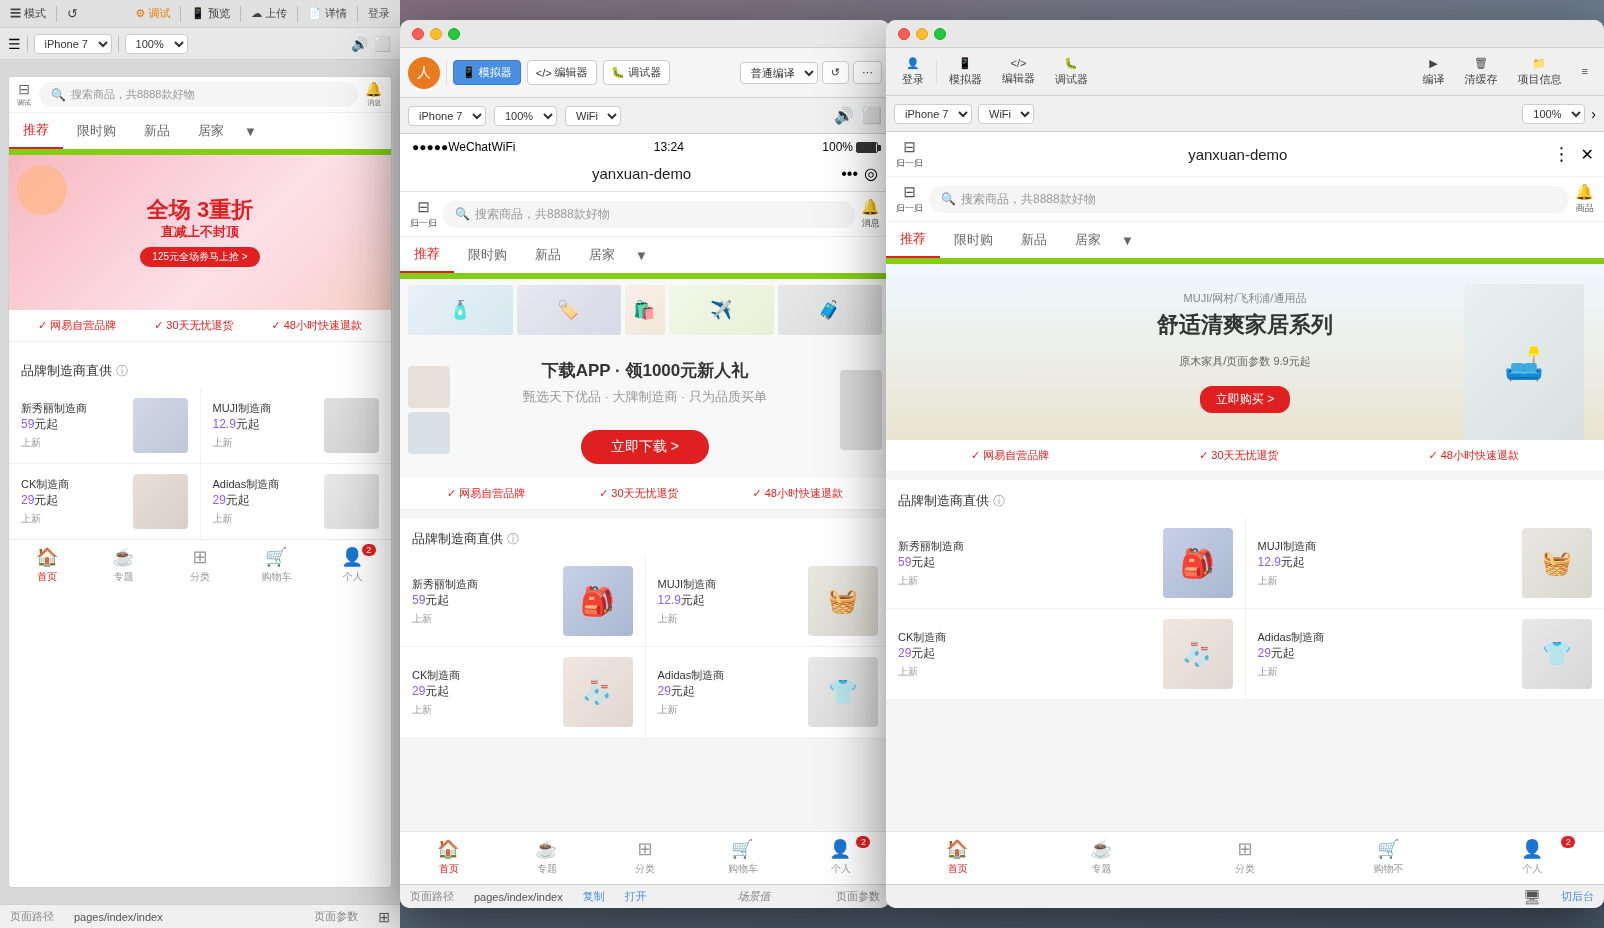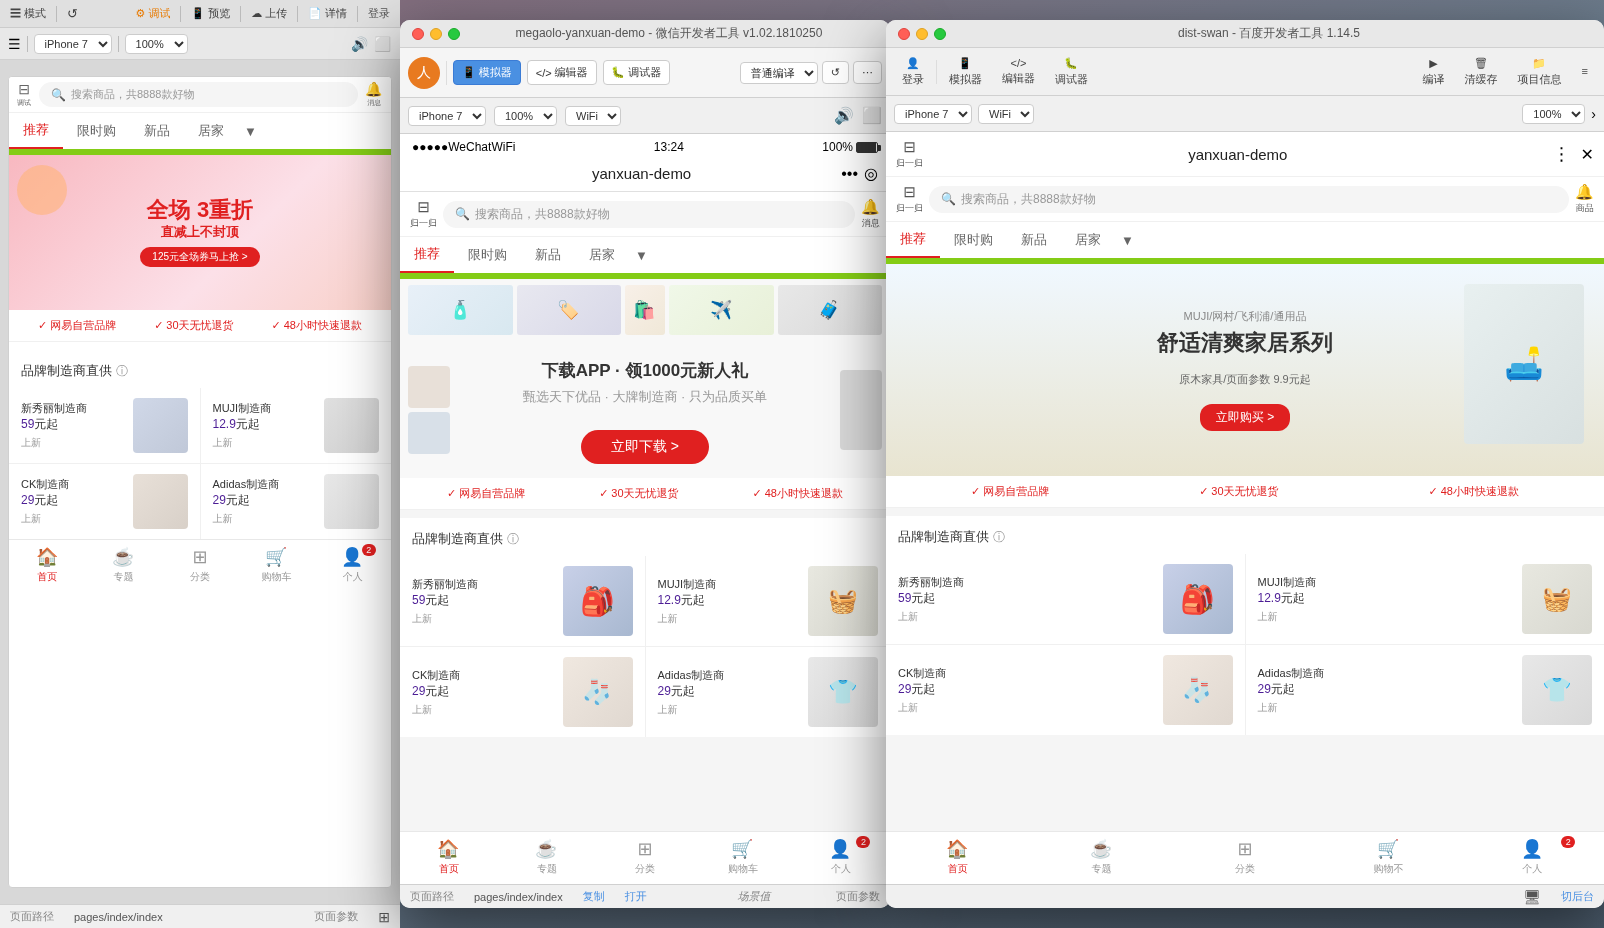--- a/index.html
+++ b/index.html
@@ -256,21 +256,21 @@
       background: #fff;
       padding: 10px 12px;
       display: flex;
       justify-content: space-between;
       align-items: center;
     }
 
     .brand-info { flex: 1; }
     .brand-name { font-size: 11px; color: #333; font-weight: 500; }
     .brand-price { font-size: 12px; color: #333; }
-    .brand-price span { color: #4c1d95; text-align: right; }
+    .brand-price span { color: #8b5cf6; text-align: right; }
     .brand-tag { font-size: 10px; color: #999; margin-top: 3px; }
 
     .brand-img {
       width: 55px;
       height: 55px;
       background: #e8e8e8;
       border-radius: 4px;
       flex-shrink: 0;
     }
 
@@ -441,21 +441,21 @@
 
     .yanxuan-title {
       font-size: 15px;
       font-weight: 500;
       color: #222;
     }
 
     
     .right-app-banner {
       background: linear-gradient(135deg, #e8f4f8 0%, #f0f8ff 50%, #e8e8f0 100%);
-      height: 212px;
+      height: 176px;
       display: flex;
       align-items: center;
       justify-content: center;
       position: relative;
       overflow: hidden;
     }
 
     .banner-bedroom {
       width: 100%;
       height: 100%;
@@ -648,21 +648,20 @@
 </div>
 
 <div class="mac-window" style="left:400px; top:20px; width:490px; height:888px;">
 
   <div class="mac-titlebar">
     <div class="traffic-lights">
       <div class="traffic-light tl-close"></div>
       <div class="traffic-light tl-min"></div>
       <div class="traffic-light tl-max"></div>
     </div>
-    <div class="window-title">megaolo-yanxuan-demo - 微信开发者工具 v1.02.1810250</div>
   </div>
 
   <div class="toolbar">
 
     <div style="width:32px;height:32px;border-radius:50%;background:#e87a20;flex-shrink:0;overflow:hidden;display:flex;align-items:center;justify-content:center;">
       <span style="font-size:14px;color:white;">人</span>
     </div>
     <div style="width:1px;height:24px;background:#ddd;"></div>
     <button class="toolbar-btn active">
       <span>📱</span>
@@ -859,21 +858,20 @@
 </div>
 
 <div class="mac-window" style="right:0px; top:20px; width:718px; height:888px;">
 
   <div class="mac-titlebar">
     <div class="traffic-lights">
       <div class="traffic-light tl-close"></div>
       <div class="traffic-light tl-min"></div>
       <div class="traffic-light tl-max"></div>
     </div>
-    <div class="window-title">dist-swan - 百度开发者工具 1.14.5</div>
   </div>
 
   <div class="baidu-toolbar">
     <div class="baidu-toolbar-item">
       <span>👤</span>
       <span>登录</span>
     </div>
     <div style="width:1px;height:24px;background:#ddd;"></div>
     <div class="baidu-toolbar-item">
       <span>📱</span>

